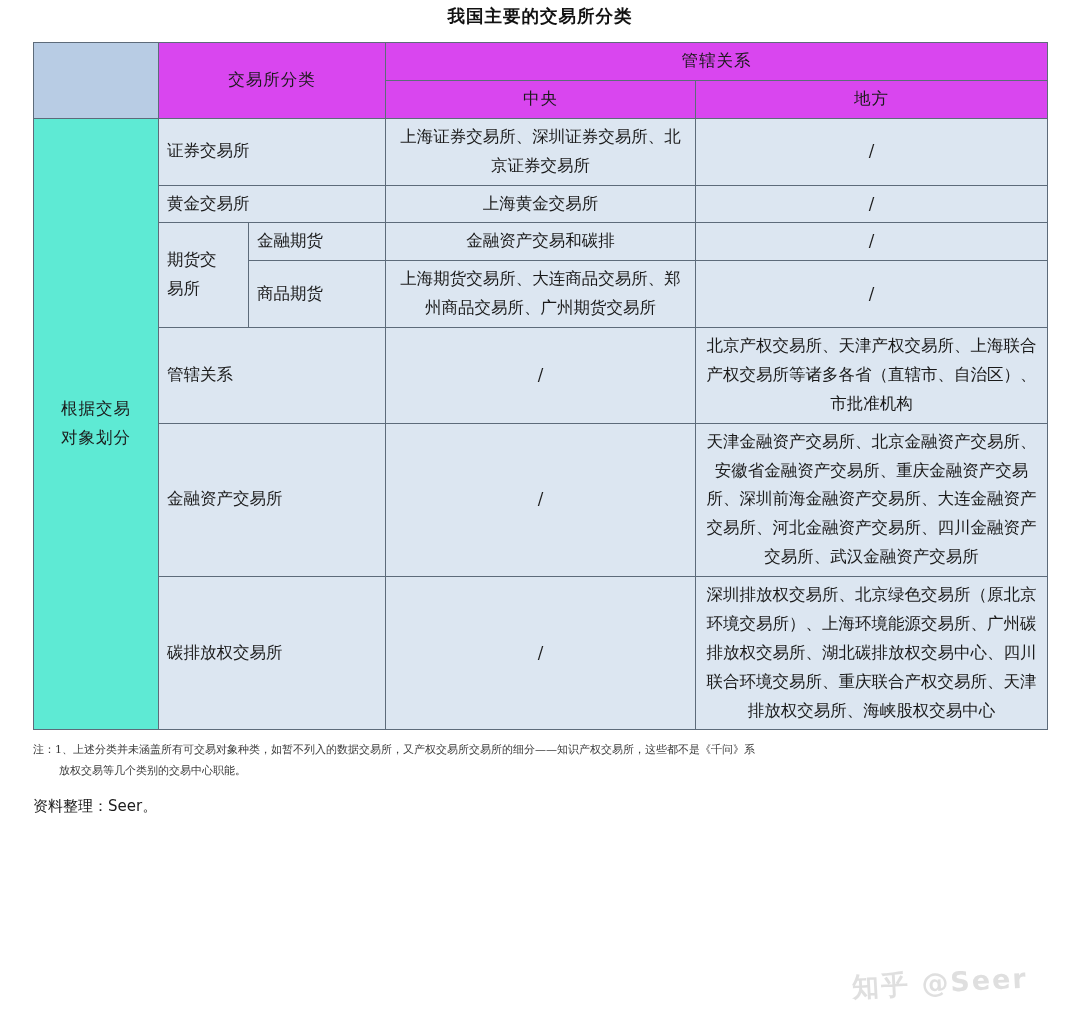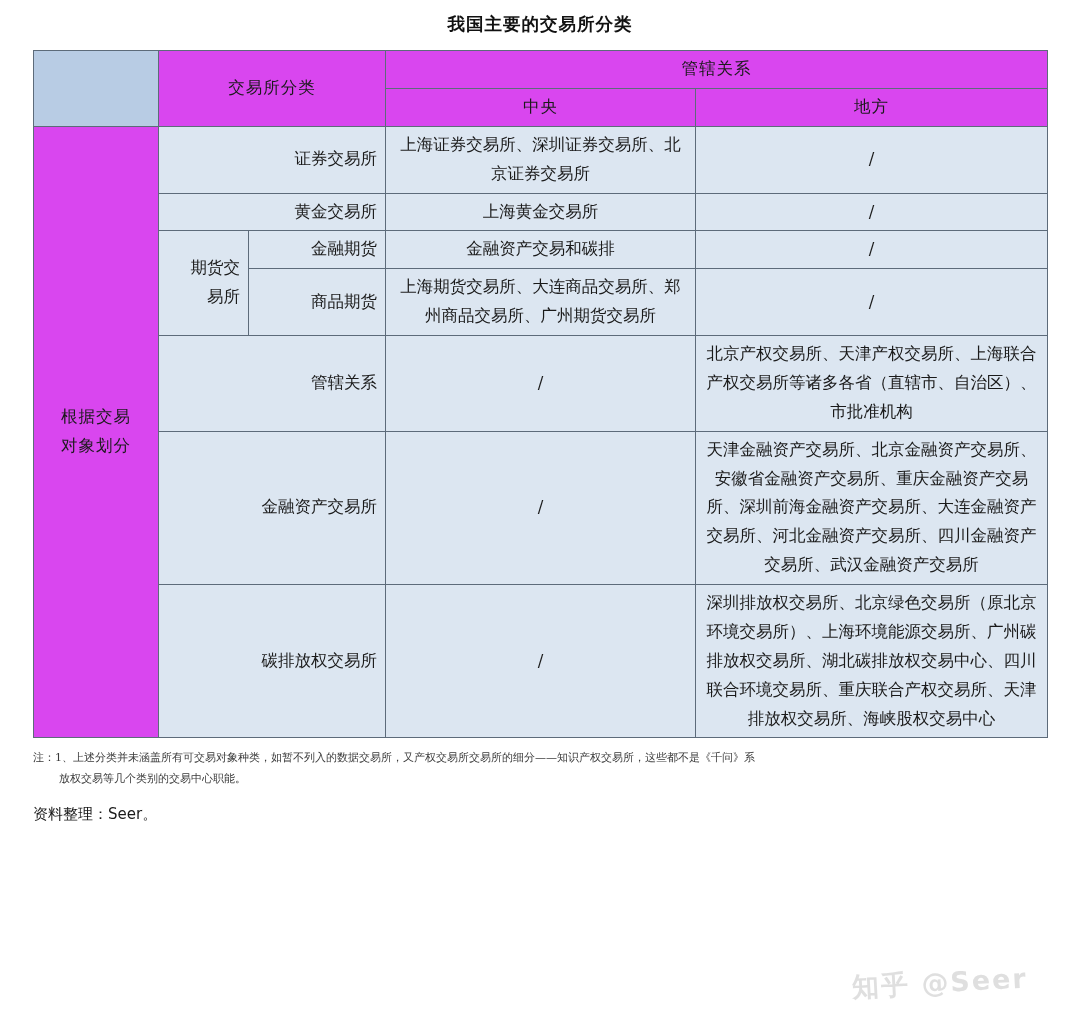--- a/index.html
+++ b/index.html
@@ -21,21 +21,21 @@
     width: 1080px;
     height: 1023px;
     box-sizing: border-box;
   }
 
   .title {
     text-align: center;
     font-size: 17.5px;
     font-weight: bold;
     letter-spacing: 1px;
-    padding-top: 12px;
+    padding-top: 4px;
     padding-bottom: 14px;
     font-family: "DejaVu Sans", "Liberation Sans", sans-serif;
     color: #111111;
   }
 
   table.xtable {
     border-collapse: collapse;
     table-layout: fixed;
     margin-left: 33px;
     width: 1014px;
@@ -57,28 +57,28 @@
     font-size: 17px;
     letter-spacing: 1px;
   }
   .corner {
     background: #b8cce4;
   }
   .body-cell {
     background: #dce6f1;
   }
   .cat-cell {
-    background: #d946ef;
+    background: #5eead4;
     text-align: center;
     font-weight: bold;
     font-size: 17px;
     letter-spacing: 1px;
     line-height: 2.0;
   }
-  .c-center { text-align: right; }
+  .c-center { text-align: left; }
   .c-left { text-align: center; }
   .slash {
     text-align: center;
     font-size: 17px;
   }
 
   .notes {
     margin: 10px 33px 0 33px;
     width: 1014px;
     font-size: 11px;

